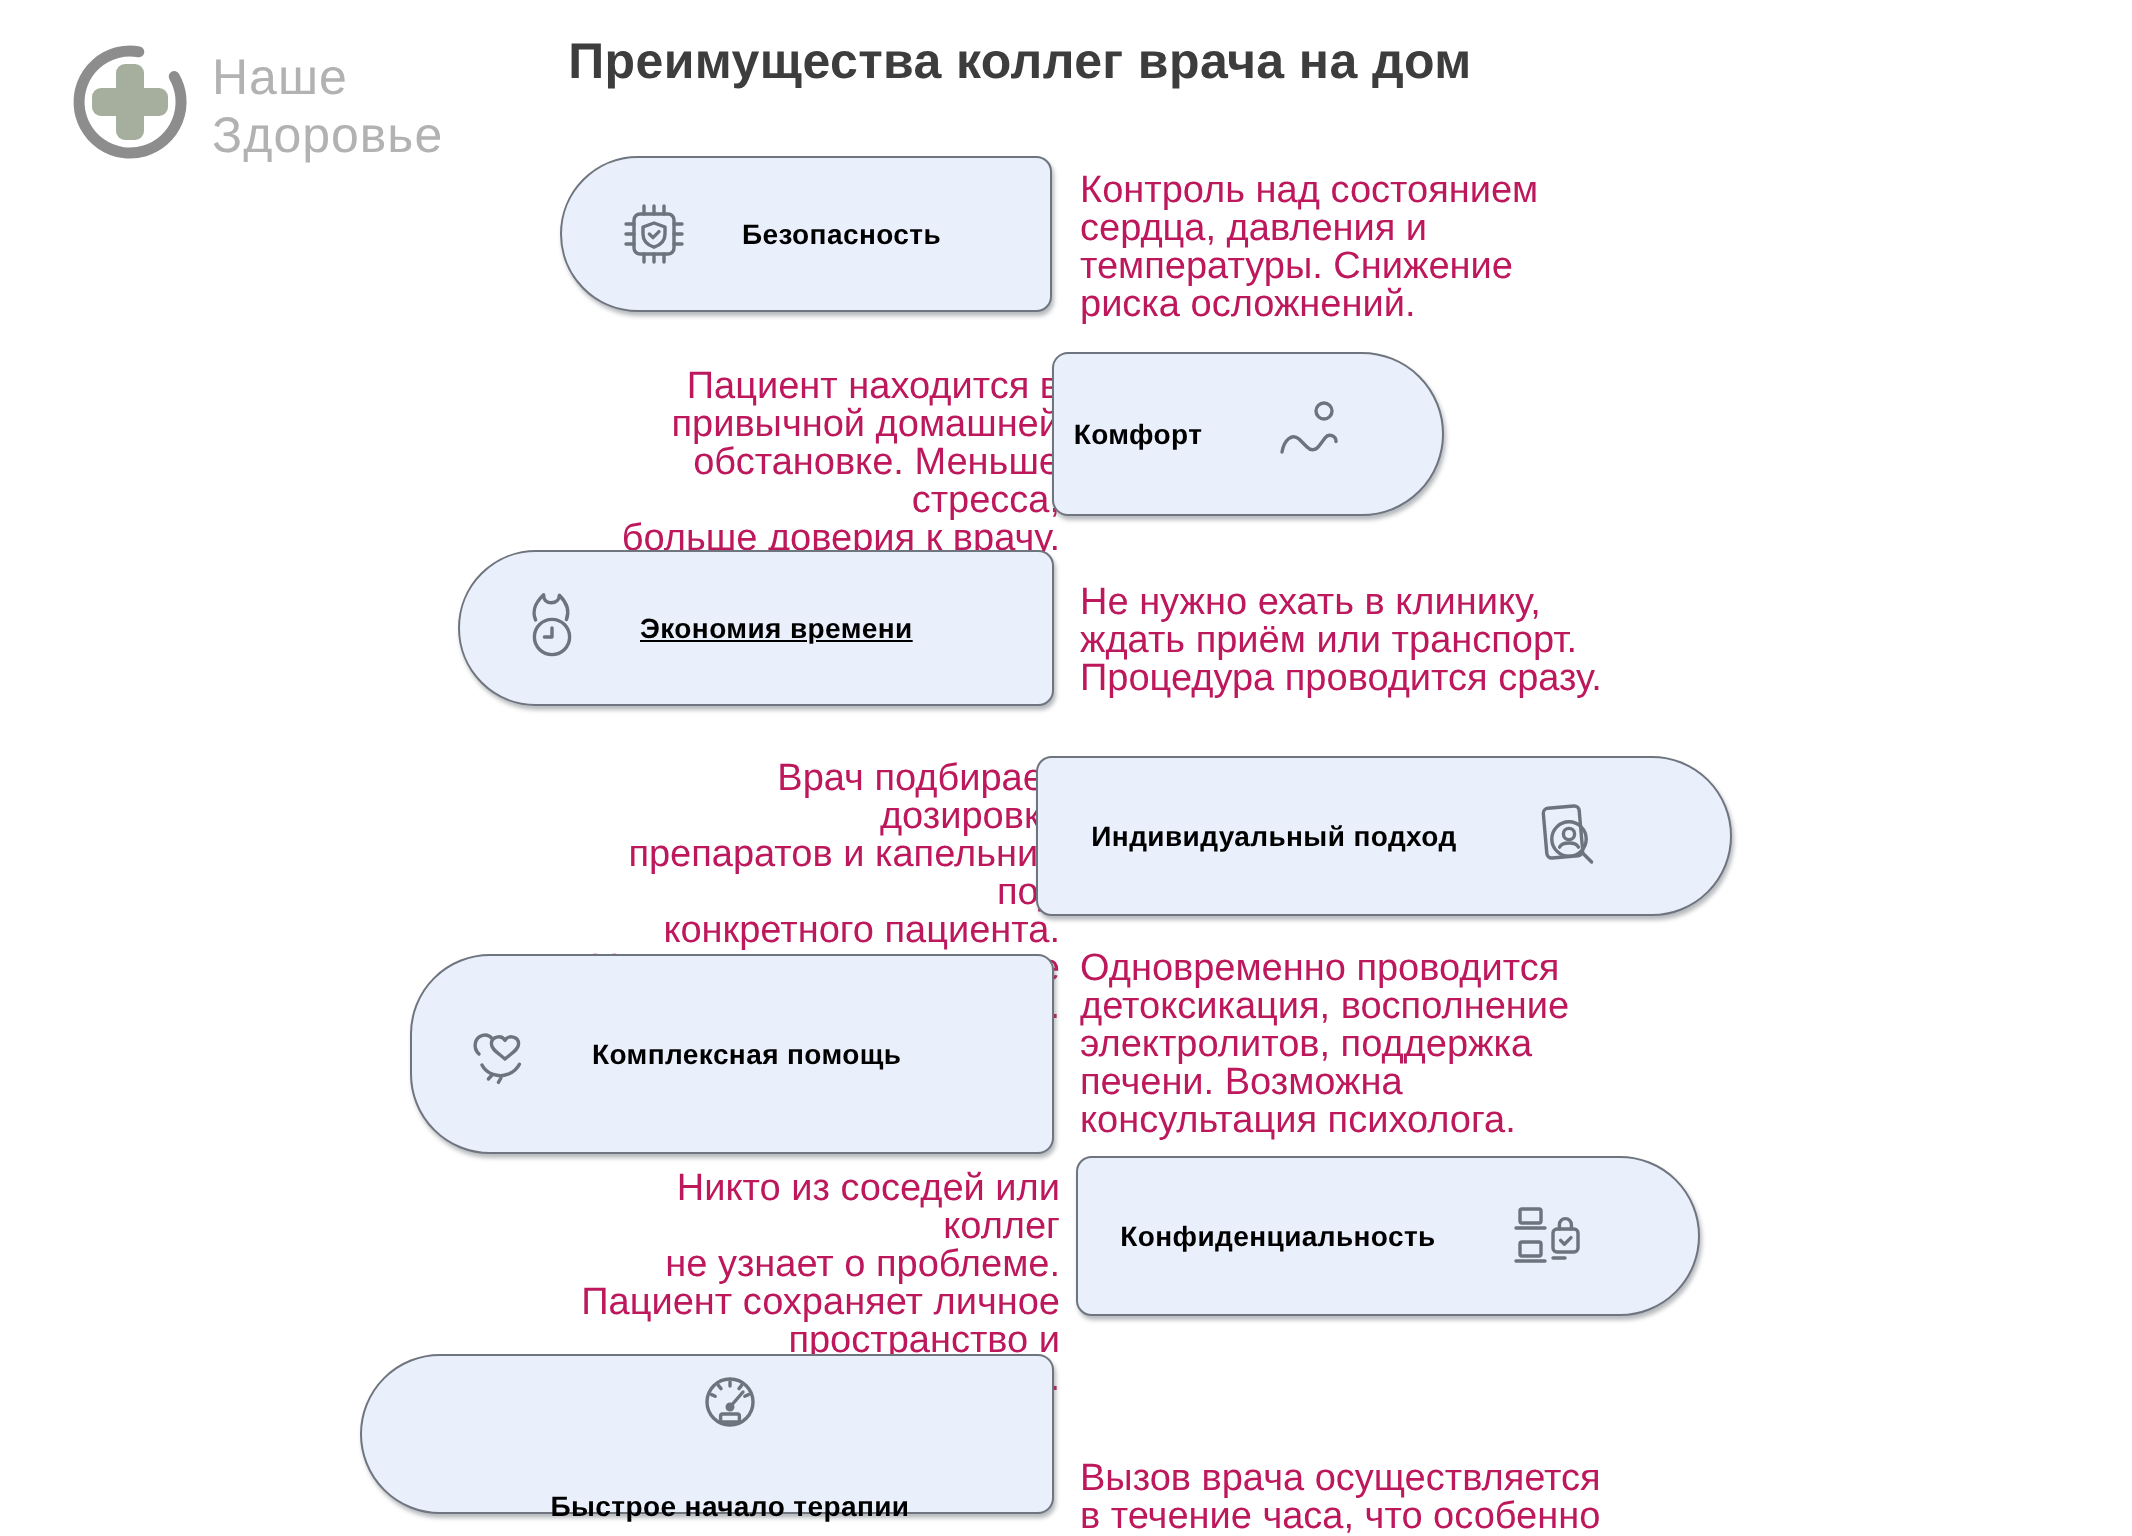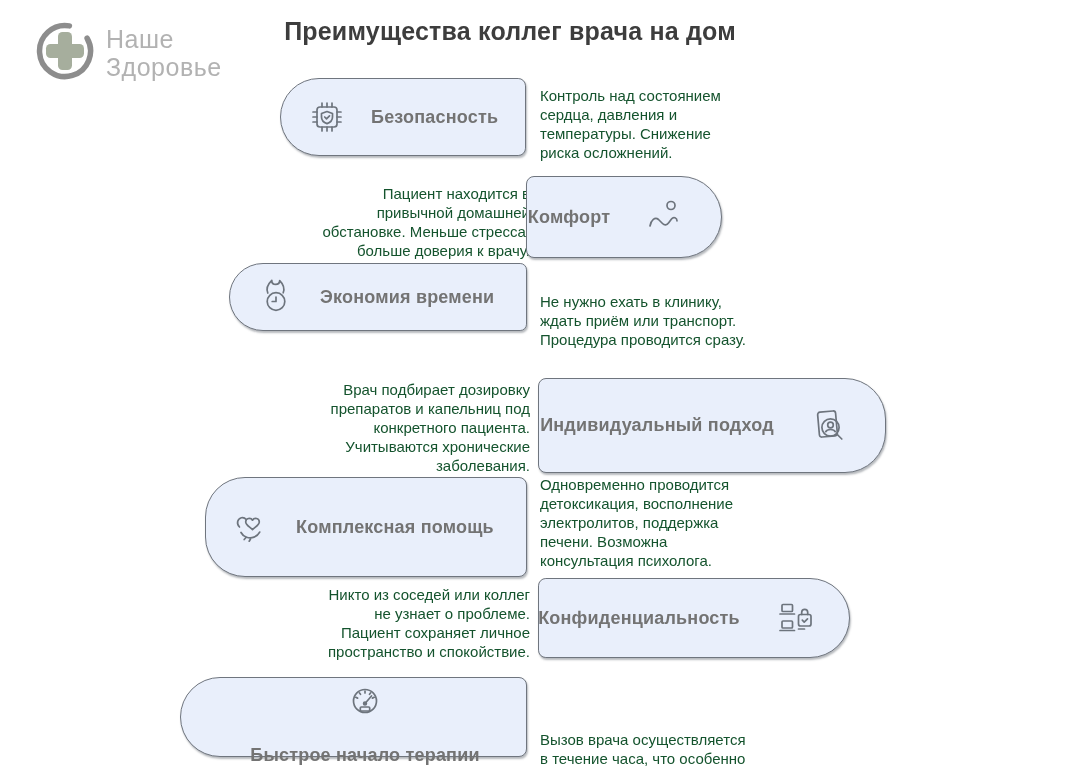--- a/index.html
+++ b/index.html
@@ -14,35 +14,35 @@
   .heading{position:absolute;left:510px;top:17px;transform:translateX(-50%);
            font-size:25px;font-weight:700;color:#3d3d3d;letter-spacing:.2px;white-space:nowrap;}
 
   
   .card{position:absolute;display:flex;align-items:center;box-sizing:border-box;
         background:#e9effb;border:1.5px solid #6f757e;
         box-shadow:1px 2px 2px rgba(96,102,110,.45);}
   .card.left{border-radius:40px 8px 8px 40px;padding-left:23px;gap:21px;}
   .card.right{border-radius:8px 41px 41px 8px;padding-right:32px;
         justify-content:center;gap:32px;}
-  .card-title{font-weight:700;font-size:18px;color:#737373;letter-spacing:.2px;white-space:nowrap;}
+  .card-title{font-weight:700;font-size:14px;color:#000000;letter-spacing:.2px;white-space:nowrap;}
   .icon{flex:0 0 auto;width:46px;height:46px;}
   .icon svg{display:block;stroke:#6d747d;stroke-width:1.7;fill:none;
             stroke-linecap:round;stroke-linejoin:round;}
 
   .c1{left:280px;top:78px;width:246px;height:78px;}
   .c2{left:526px;top:176px;width:196px;height:82px;}
-  .c3{left:229px;top:263px;width:298px;height:68px;}
-  .c4{left:538px;top:378px;width:348px;height:95px;}
+  .c3{left:229px;top:275px;width:298px;height:78px;text-decoration:underline;}
+  .c4{left:518px;top:378px;width:348px;height:80px;}
   .c5{left:205px;top:477px;width:322px;height:100px;}
   .c6{left:538px;top:578px;width:312px;height:80px;}
   .c7{left:180px;top:677px;width:347px;height:80px;flex-direction:column;}
 
   
-  .desc{position:absolute;font-size:15px;line-height:19px;color:#14532d;white-space:pre-line;}
+  .desc{position:absolute;font-size:19px;line-height:19px;color:#be185d;white-space:pre-line;}
   .d1{left:540px;top:86px;width:280px;}
   .d2{left:293px;top:184px;width:237px;text-align:right;}
   .d3{left:540px;top:292px;width:285px;}
   .d4{left:296px;top:380px;width:234px;text-align:right;}
   .d5{left:540px;top:475px;width:280px;}
   .d6{left:285px;top:585px;width:245px;text-align:right;}
   .d7{left:540px;top:710px;width:295px;margin-top:20px;}
 </style>
 </head>
 <body>

